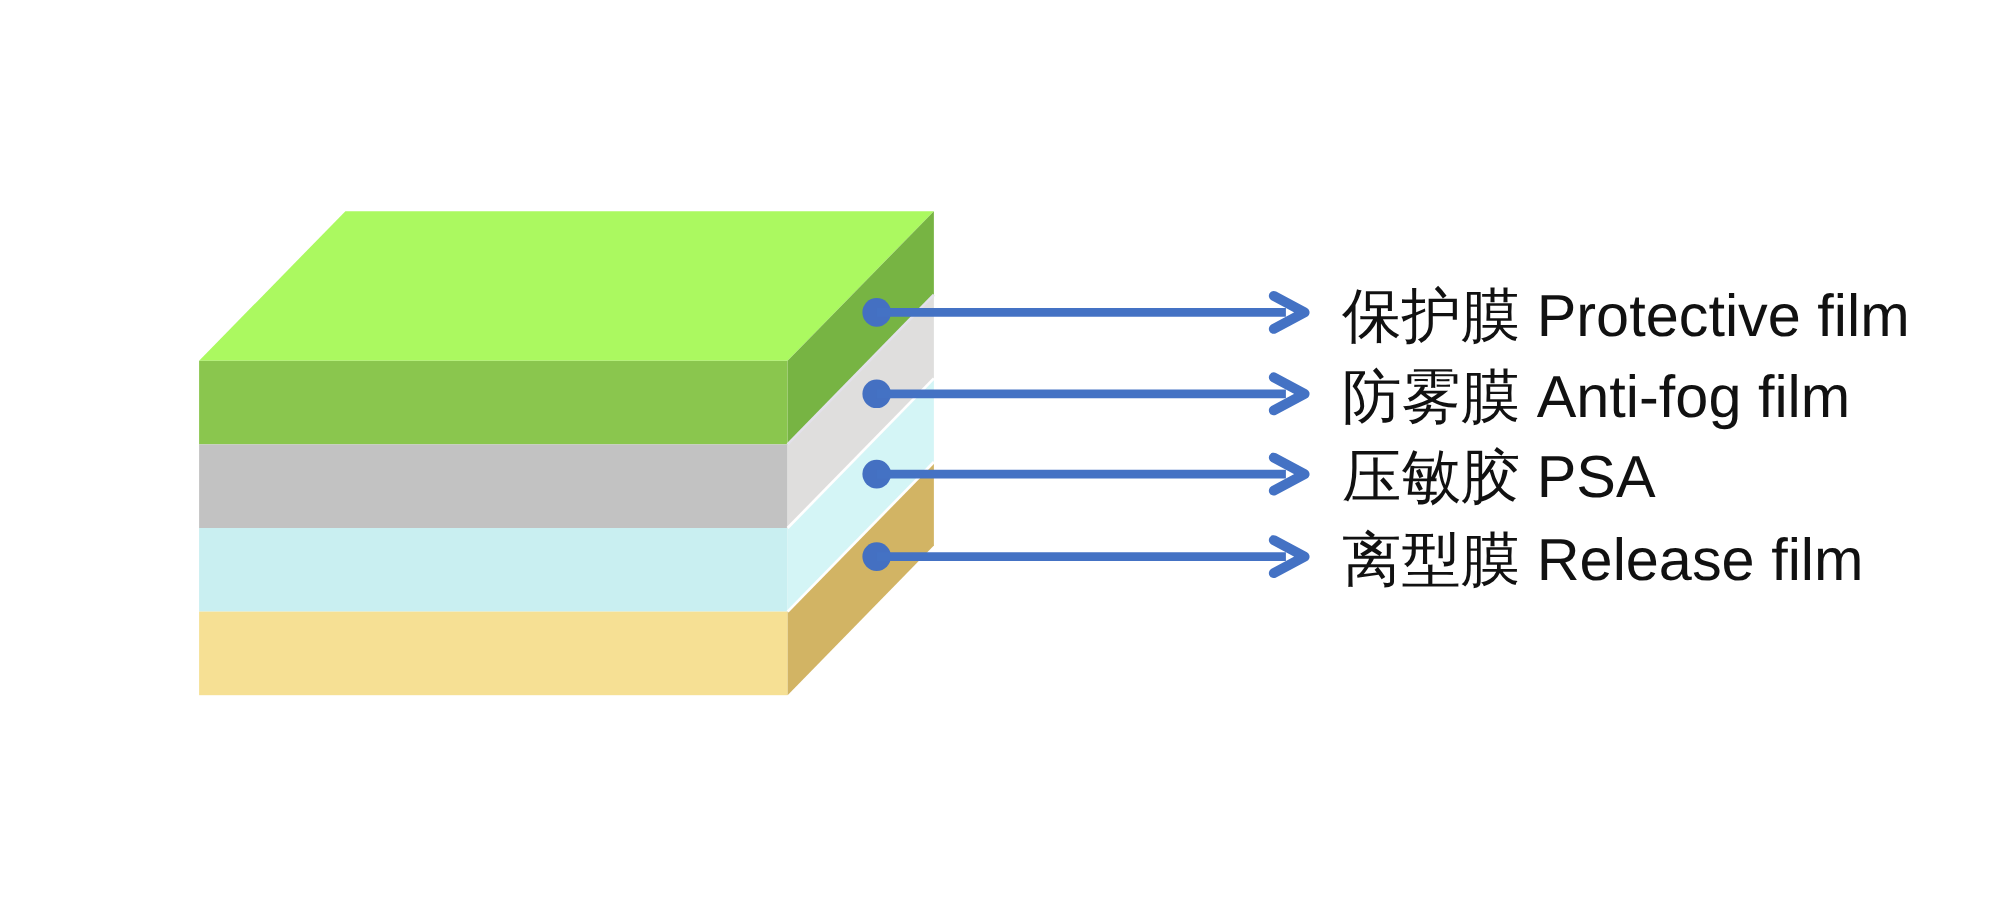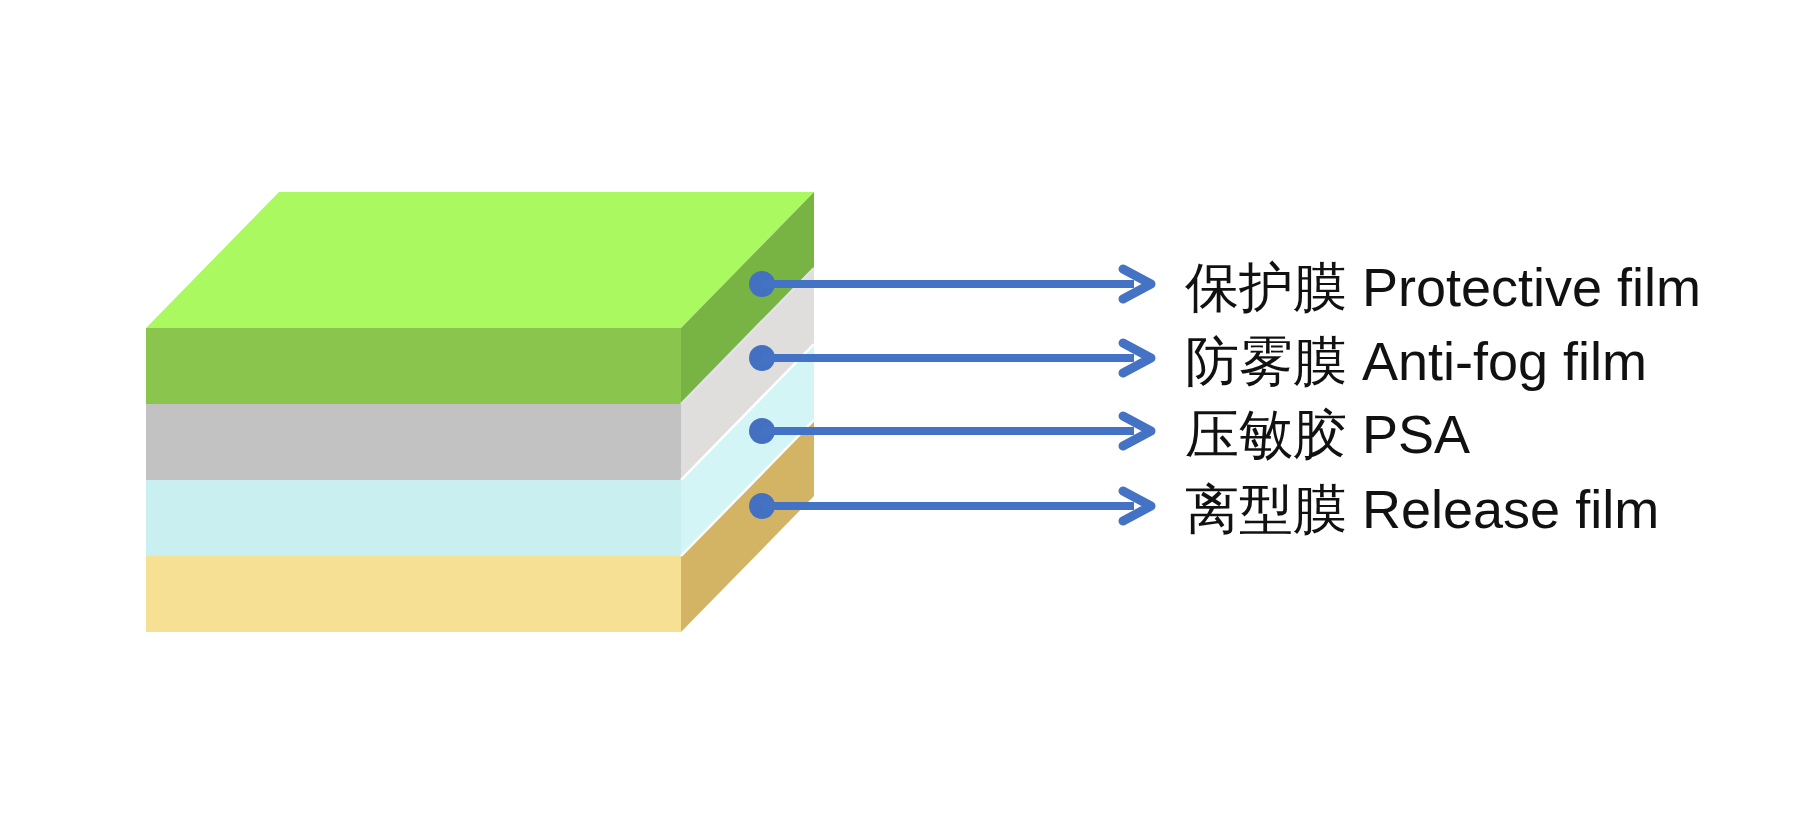--- a/index.html
+++ b/index.html
@@ -6,20 +6,21 @@
     margin: 0;
     padding: 0;
     background: #ffffff;
   }
   .canvas {
     position: relative;
     width: 1736px;
     height: 828px;
     background: #ffffff;
     overflow: hidden;
+    padding-left: 35px;
   }
   svg { display: block; }
   .callout-label {
     font-family: "Liberation Sans", sans-serif;
     font-size: 54px;
     font-weight: 400;
   }
   .callout-line { stroke-width: 8; }
   .callout-head { stroke-width: 9; fill: none; stroke-linecap: round; stroke-linejoin: round; }
   .sep-line { stroke-width: 2.5; fill: none; }

